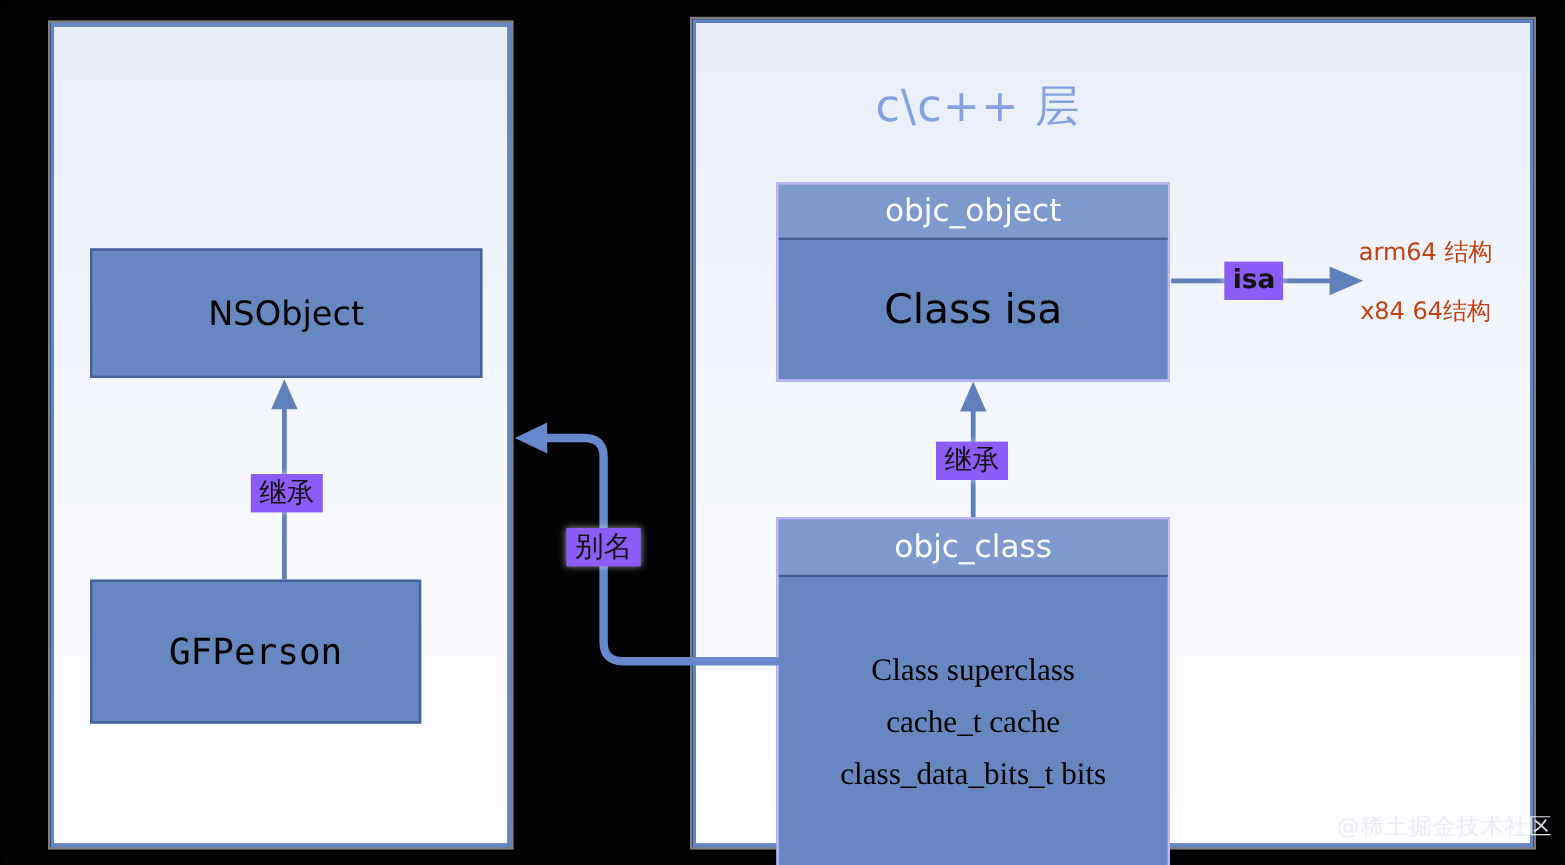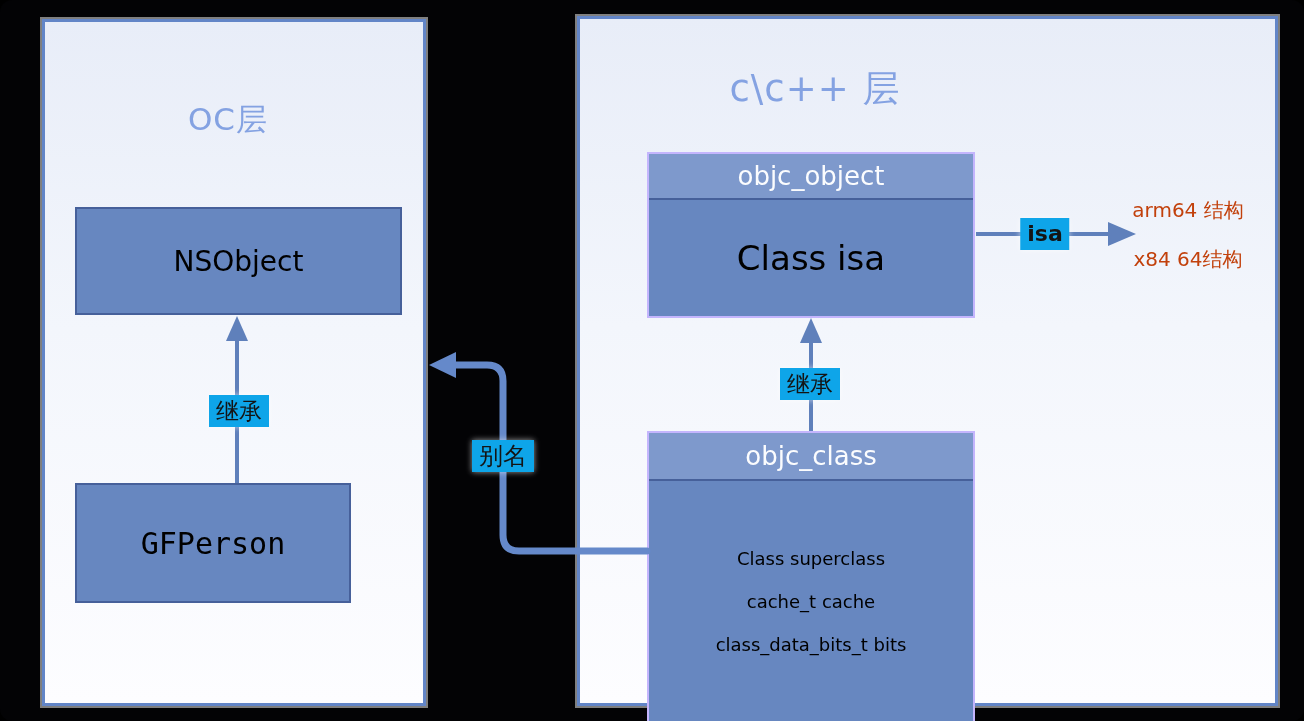--- a/index.html
+++ b/index.html
@@ -30,44 +30,43 @@
   .struct-header{
     box-sizing:border-box;width:100%;background:#7e99cc;
     border-bottom:2px solid #46609a;color:#fbfcfe;
     display:flex;align-items:center;justify-content:center;
     font-size:26px;
   }
   .struct-body{
     flex:1;display:flex;flex-direction:column;
     align-items:center;justify-content:center;color:#000000;
   }
-  .field-line{font-size:18px;line-height:43px;}
+  .field-line{font-size:26px;line-height:43px;font-family:Liberation Serif, serif;}
   .edge-label{
     position:absolute;transform:translate(-50%,-50%);
-    background:#0ea5e9;color:#141414;padding:3px 7px;
+    background:#8b5cf6;color:#141414;padding:3px 7px;
     font-size:22px;line-height:26px;white-space:nowrap;
     box-shadow:0 0 6px rgba(255,255,255,.6);
   }
   .side-label{
     position:absolute;color:#c2410c;font-size:20px;
     text-align:center;white-space:nowrap;
   }
   #watermark{
     position:absolute;left:1114px;top:676px;font-size:19px;
     color:rgba(232,234,240,.92);letter-spacing:1px;white-space:nowrap;
   }
   svg.overlay{position:absolute;left:0;top:0;pointer-events:none;}
 </style>
 </head>
 <body>
 
 <div id="stage">
 
   <div class="panel" style="left:42px;top:19px;width:384px;height:687px;"></div>
-  <div class="panel-title" style="left:128px;top:101px;width:200px;font-size:31px;line-height:37px;">OC层</div>
 
   <div class="node" style="left:75px;top:207px;width:327px;height:108px;font-size:28px;">
     <span>NSObject</span>
   </div>
 
   <div class="node" style="left:75px;top:483px;width:276px;height:120px;font-size:30px;font-family:'DejaVu Sans Mono','Liberation Mono',monospace;">
     <span>GFPerson</span>
   </div>
 
   <div class="panel" style="left:577px;top:16px;width:701px;height:690px;"></div>
@@ -111,14 +110,15 @@
   </svg>
 
   <div class="edge-label" style="left:239px;top:411px;font-size:23px;">继承</div>
   <div class="edge-label" style="left:810px;top:384px;font-size:23px;">继承</div>
   <div class="edge-label" style="left:1045px;top:234px;font-weight:600;">isa</div>
   <div class="edge-label" style="left:503px;top:456px;font-size:24px;font-family:Liberation Serif, serif;">别名</div>
 
   <div class="side-label" style="left:1103px;top:197px;width:170px;">arm64 结构</div>
   <div class="side-label" style="left:1100px;top:246px;width:176px;">x84 64结构</div>
 
+  <div id="watermark">@稀土掘金技术社区</div>
 
 </div>
 
 </body></html>

